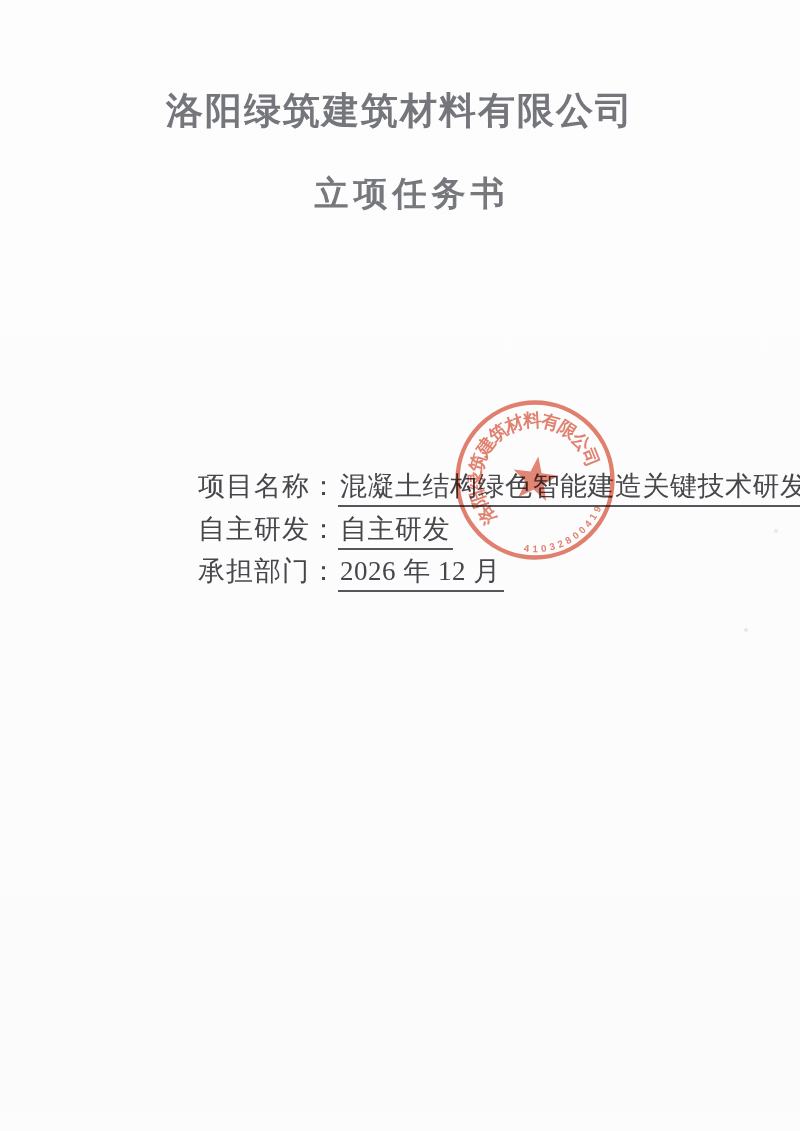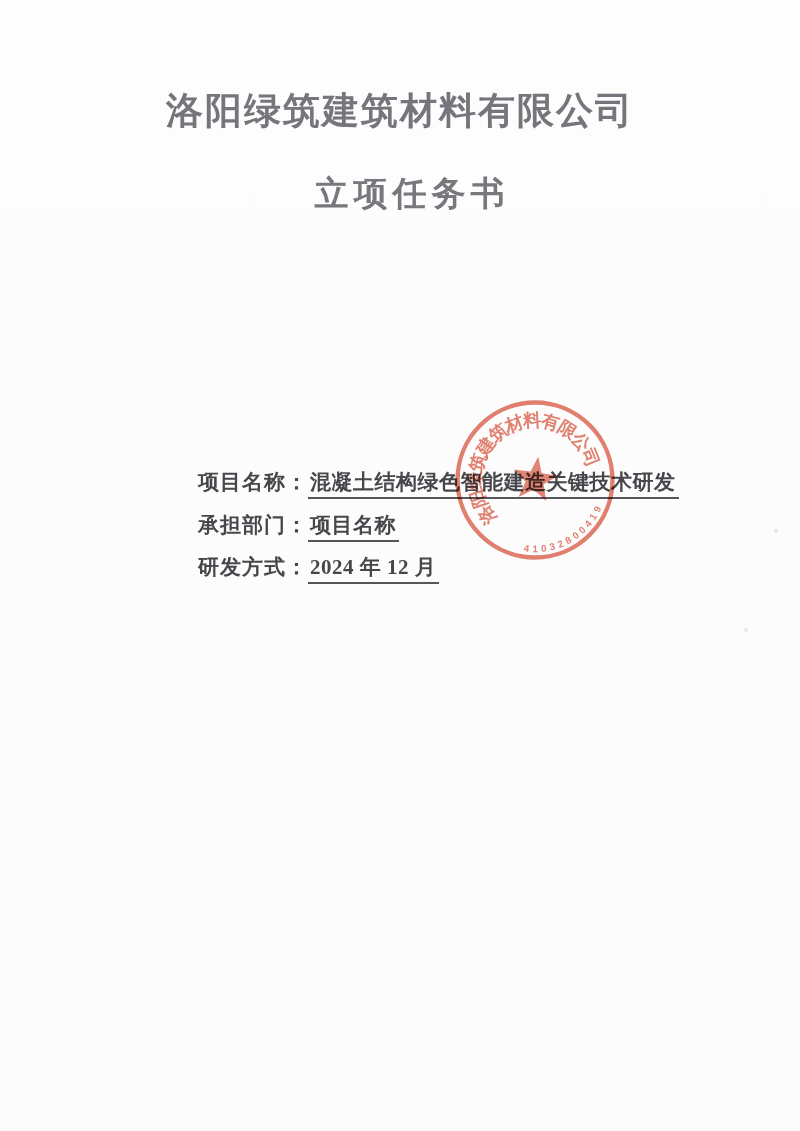--- a/index.html
+++ b/index.html
@@ -36,22 +36,22 @@
   }
   .fields {
     position: absolute;
     left: 198px; top: 468px;
     width: 560px;
   }
   .field-row {
     display: flex;
     align-items: baseline;
     height: 42.6px;
-    font-size: 21px;
-    font-weight: 700;
+    font-size: 27px;
+    font-weight: 400;
     color: #46464b;
     white-space: nowrap;
   }
   .field-label { letter-spacing: 1px; }
   .field-value {
     padding: 0 3px 1px 2px;
     border-bottom: 2px solid #55555c;
     letter-spacing: 0.5px;
   }
   .stamp {
@@ -103,27 +103,27 @@
 
   <div class="fields">
 
     <div class="field-row">
       <span class="field-label">项目名称：</span>
       <span class="field-value">混凝土结构绿色智能建造关键技术研发</span>
     </div>
 
 
     <div class="field-row">
-      <span class="field-label">承担部门：</span>
-      <span class="field-value">项目名称</span>
+      <span class="field-label">自主研发：</span>
+      <span class="field-value">自主研发</span>
     </div>
 
     <div class="field-row">
-      <span class="field-label">研发方式：</span>
-      <span class="field-value">2024 年 12 月</span>
+      <span class="field-label">承担部门：</span>
+      <span class="field-value">2026 年 12 月</span>
     </div>
 
 
   </div>
 
   <div class="stamp">
     <svg id="stamp-svg" viewBox="0 0 200 200" xmlns="http://www.w3.org/2000/svg" aria-hidden="true" style="color: rgb(217, 87, 63);">
       <circle class="seal-ring" cx="100" cy="100" r="88"></circle>
       <polygon id="seal-star" class="seal-star" points="103.76,73.26 107.50,92.23 126.59,95.31 109.71,104.73 112.68,123.84 98.50,110.69 81.24,119.42 89.36,101.88 75.73,88.16 94.93,90.46"></polygon>
       <g id="seal-rotated" transform="rotate(-29 100 100)">

